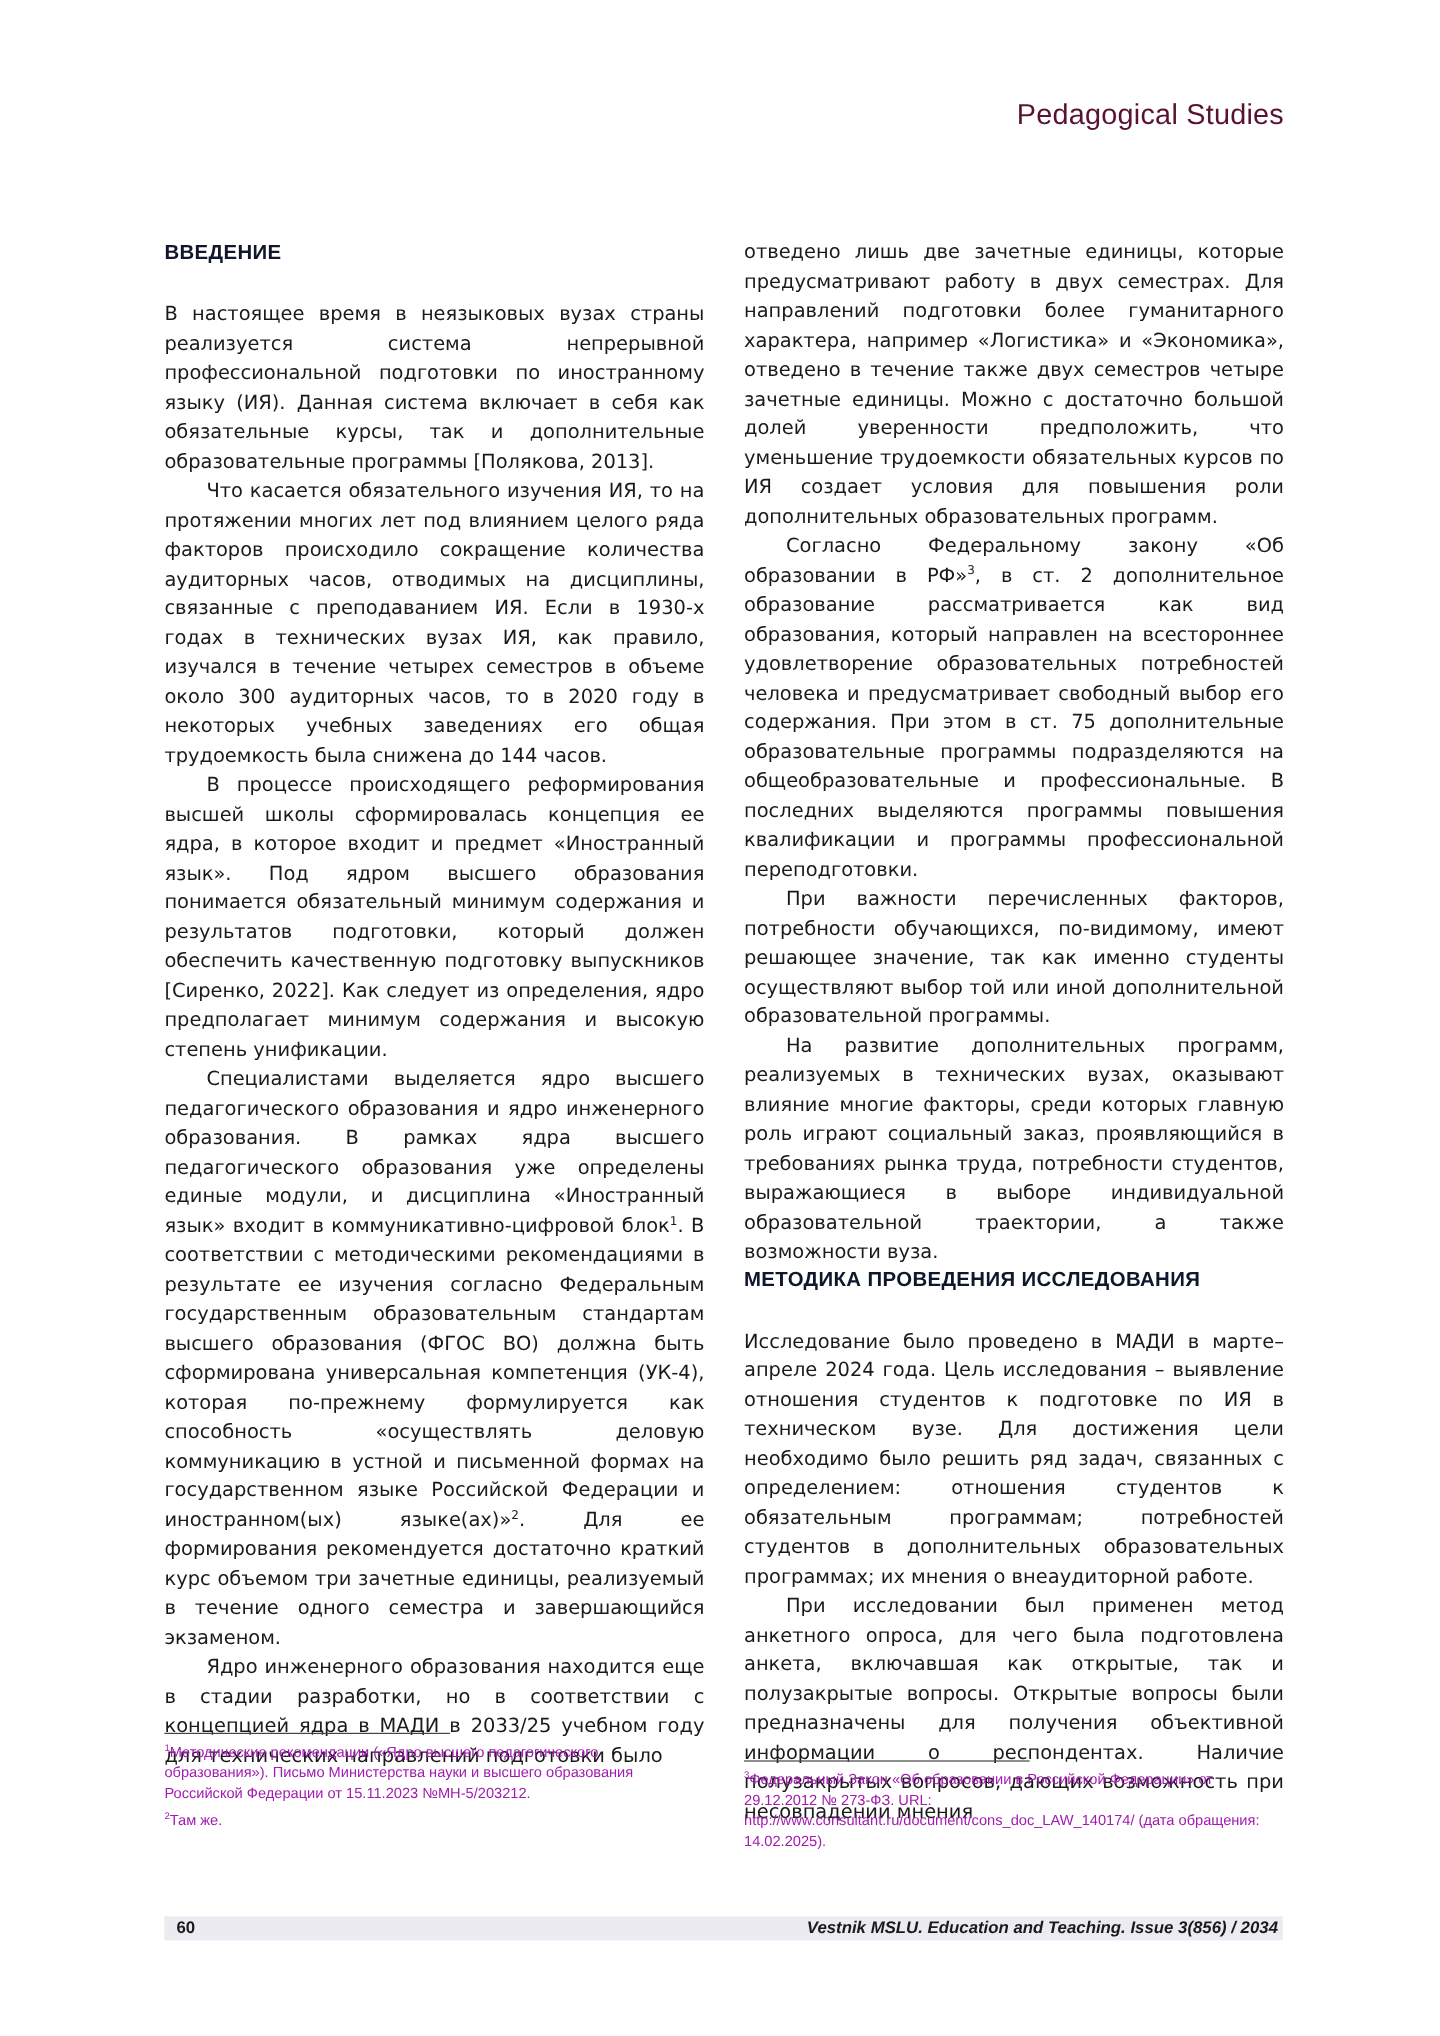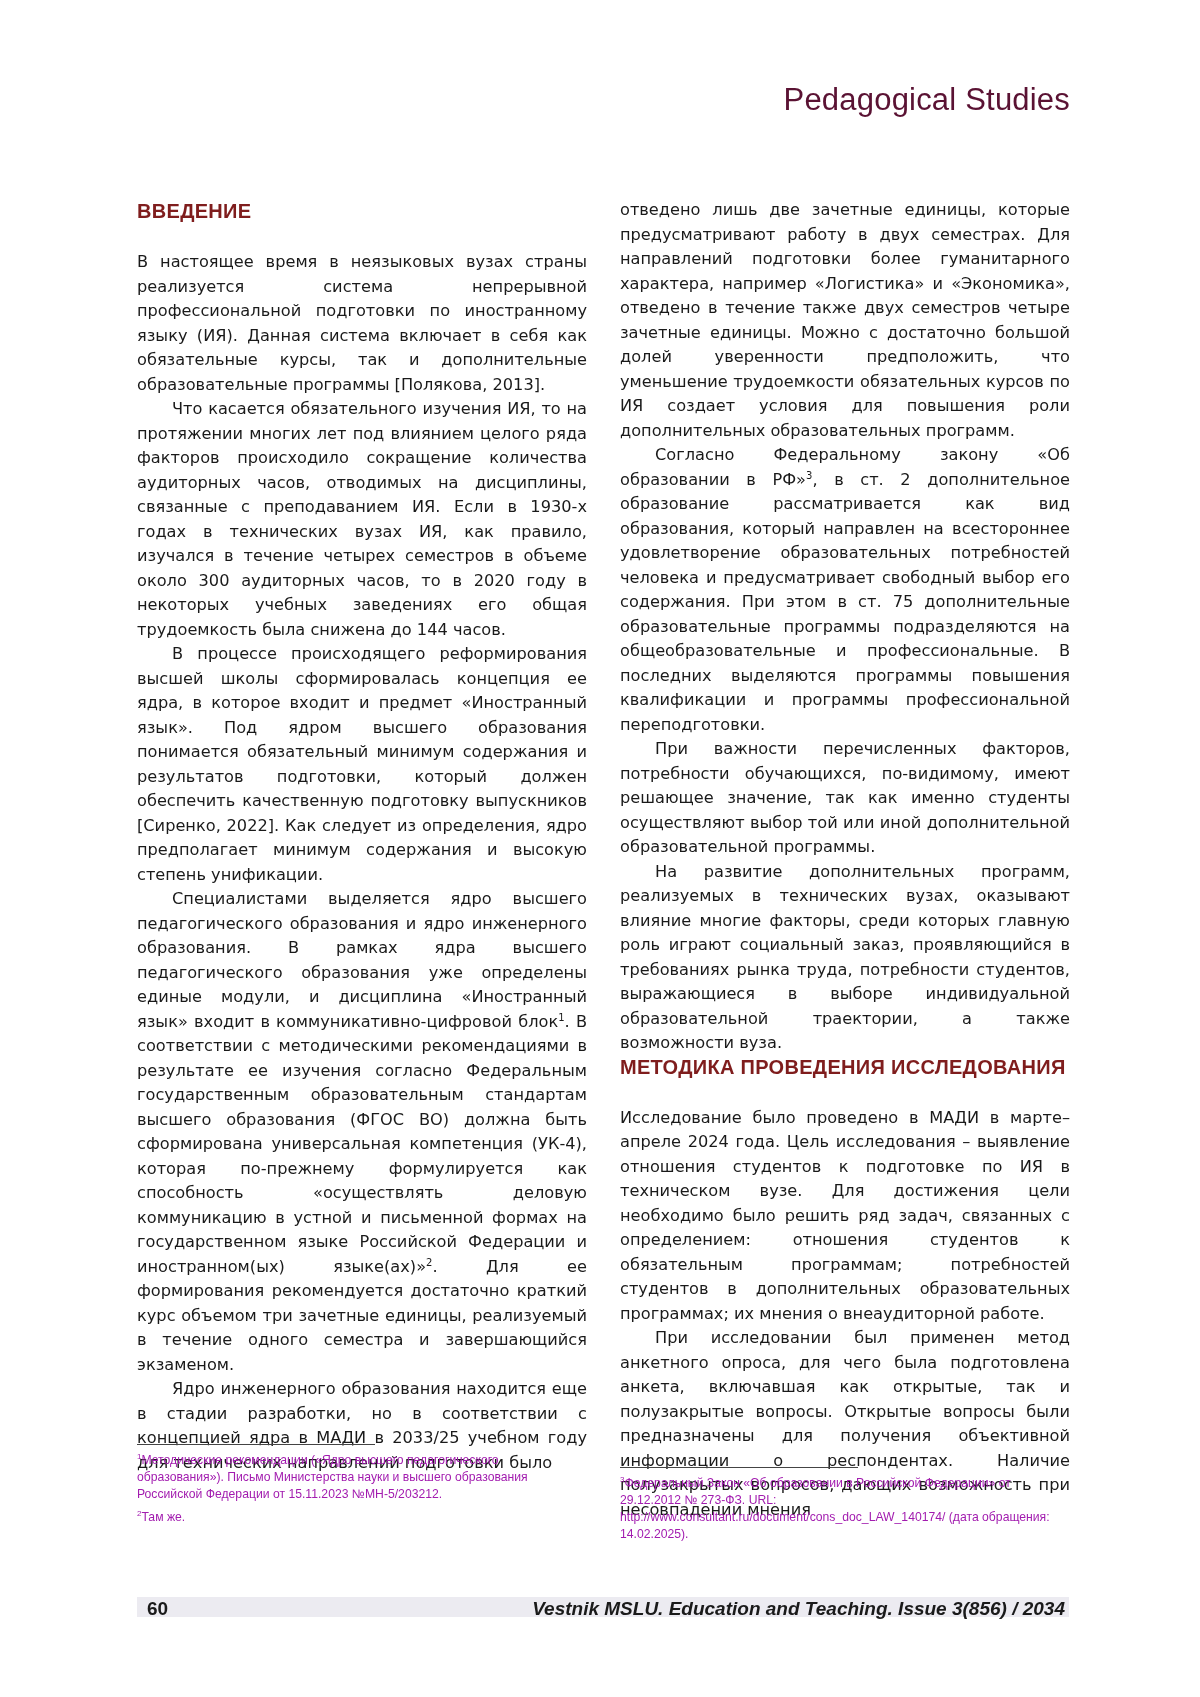--- a/index.html
+++ b/index.html
@@ -1,40 +1,40 @@
 <!DOCTYPE html>
 <html><head>
   <meta charset="utf-8">
   <style>
     html, body { margin: 0; padding: 0; background: #ffffff; }
     body { width: 1200px; height: 1697px; position: relative; overflow: hidden; color: #1a1a1a; }
     .running-head {
       position: absolute; right: 130px; top: 82px;
-      font-family: "Liberation Sans", sans-serif; font-size: 31px; color: #5a1233; letter-spacing: 0.2px;
+      font-family: "Liberation Sans", sans-serif; font-size: 24px; color: #5a1233; letter-spacing: 0.2px;
     }
     .col { position: absolute; top: 198px; font-family: "DejaVu Sans", sans-serif; font-size: 16.2px; line-height: 24.5px; text-align: justify; hyphens: manual; }
     .col-left { left: 137px; width: 450px; }
     .col-right { left: 620px; width: 450px; top: 198px; }
     .section-title {
-      font-family: "Liberation Sans", sans-serif; font-weight: bold; color: #7f1d1d;
-      font-size: 20px; letter-spacing: 0.3px; margin: 0 0 28px 0; line-height: 22px;
+      font-family: "Liberation Sans", sans-serif; font-weight: bold; color: #0f172a;
+      font-size: 17px; letter-spacing: 0.3px; margin: 0 0 28px 0; line-height: 22px;
     }
     .col-left .section-title { margin-top: 2px; }
     .col-right .section-title { }
     p { margin: 0; }
     p.indent { text-indent: 35px; }
     sup { font-size: 10px; line-height: 0; vertical-align: super; }
     .fn-rule { position: absolute; height: 1px; background: #444; width: 238px; }
     .footnotes { position: absolute; font-family: "Liberation Sans", sans-serif; font-size: 12.2px; line-height: 17px; color: #a21caf; text-align: left; }
     .footnotes p { margin: 0 0 6px 0; }
     .footnotes sup { font-size: 8px; }
     .footer-bar {
       position: absolute; left: 137px; top: 1597px; width: 932px; height: 20px;
       background: #ecebf1;
-      font-family: "Liberation Sans", sans-serif; font-size: 19px; color: #1a1a1a;
+      font-family: "Liberation Sans", sans-serif; font-size: 14px; color: #1a1a1a;
     }
     .page-number { position: absolute; left: 10px; top: 1px; font-weight: bold; }
     .journal-info { position: absolute; right: 4px; top: 1px; font-style: italic; font-weight: bold; }
   </style>
 </head>
 <body>
 
 <div class="running-head">Pedagogical Studies</div>
 
 <div class="col col-left">

